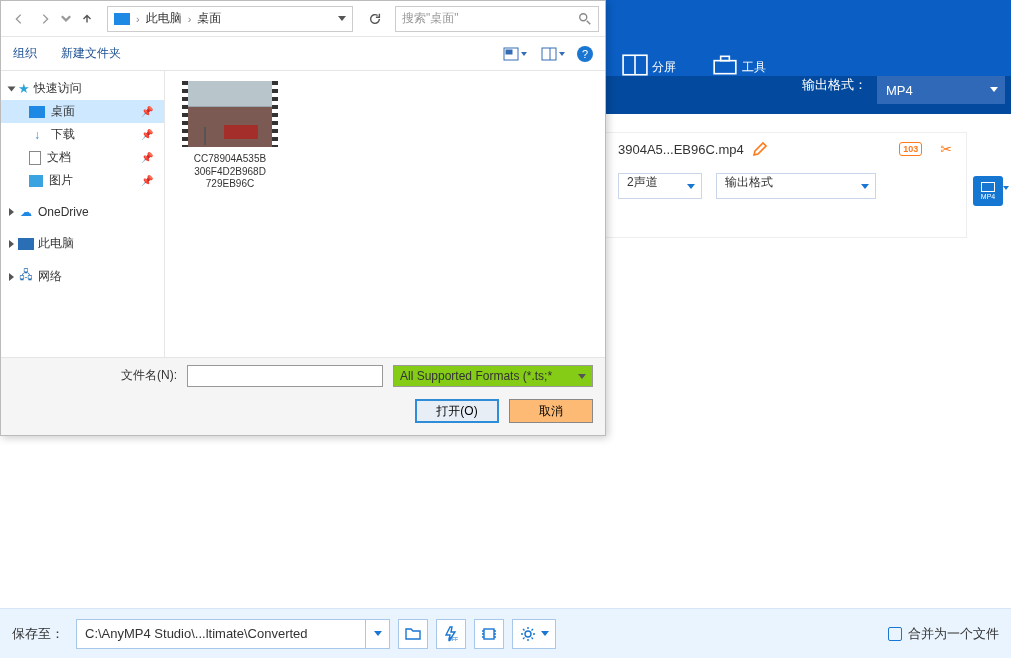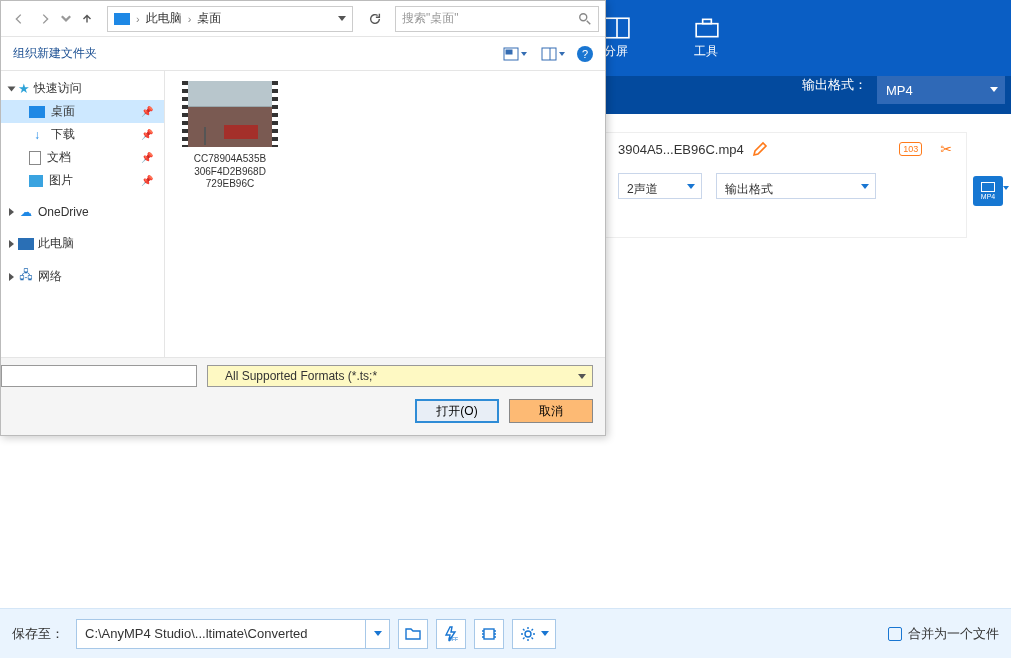--- a/index.html
+++ b/index.html
@@ -1,40 +1,40 @@
 <!DOCTYPE html>
 <html><head>
 <meta charset="utf-8">
 <style>
 * { box-sizing: border-box; margin: 0; padding: 0; font-family: "Microsoft YaHei", "Segoe UI", sans-serif; }
 body { width: 1011px; height: 658px; background: #fff; position: relative; overflow: hidden; }
 
 
 .ribbon { position: absolute; top: 0; left: 604px; right: 0; height: 76px; background: #0a5ec4; display: flex; }
-.ribbon-item { width: 90px; display: flex; flex-direction: column; align-items: flex-start; justify-content: center; color: #fff; font-size: 12px; gap: 4px; }
+.ribbon-item { width: 90px; display: flex; align-items: flex-end; justify-content: center; color: #fff; font-size: 12px; gap: 4px; }
 .ribbon-icon { width: 26px; height: 22px; }
 .ribbon-icon svg { width: 100%; height: 100%; fill: none; stroke: #fff; stroke-width: 1.5; }
 
 
 .output-bar { position: absolute; top: 76px; left: 604px; right: 0; height: 38px; background: #034a9e; color: #fff; display: flex; justify-content: flex-end; padding-right: 6px; font-size: 13px; }
 .output-select { width: 128px; height: 28px; background: #2f69b7; border: 1px solid #2f69b7; color: #fff; display: flex; align-items: center; padding: 0 8px; margin-left: 10px; position: relative; }
 .output-select .caret { position: absolute; right: 6px; top: 10px; border-left: 4px solid transparent; border-right: 4px solid transparent; border-top: 5px solid #fff; }
 
 
 .file-row { position: absolute; top: 132px; left: 604px; right: 44px; height: 106px; background: #fff; border: 1px solid #eee; border-left: none; padding: 8px 14px; }
 .file-name-line { display: flex; align-items: center; gap: 8px; color: #333; font-size: 13px; }
 .edit-icon { width: 16px; height: 16px; }
 .edit-icon svg { stroke: #ff7a1a; fill: none; stroke-width: 1.6; }
-.badge-103 { border: 1px solid #ff7a1a; color: #ff7a1a; font-size: 9px; padding: 1px 3px; border-radius: 3px; font-weight: normal; margin-left: auto; }
+.badge-103 { border: 1px solid #ff7a1a; color: #ff7a1a; font-size: 9px; padding: 1px 3px; border-radius: 3px; font-weight: bold; margin-left: auto; }
 .cut-icon { color: #ff7a1a; font-size: 14px; margin-left: 10px; }
 .file-meta-line { display: flex; align-items: center; gap: 10px; margin-top: 18px; color: #555; font-size: 13px; }
 .expand-icon, .clock-icon { width: 14px; height: 14px; }
 .expand-icon svg, .clock-icon svg { stroke: #666; fill: none; stroke-width: 1.4; }
 .file-controls { display: flex; gap: 14px; margin-top: 16px; }
-.mini-select { height: 26px; border: 1px solid #c9d6ea; display: flex; align-items: flex-end; padding: 0 8px; color: #333; font-size: 12px; position: relative; background: #fff; }
+.mini-select { height: 26px; border: 1px solid #c9d6ea; display: flex; align-items: flex-start; padding: 0 8px; color: #333; font-size: 12px; position: relative; background: #fff; }
 .mini-select.sd1 { width: 84px; }
 .mini-select.sd2 { width: 160px; }
 .mini-select .caret { position: absolute; right: 6px; top: 10px; border-left: 4px solid transparent; border-right: 4px solid transparent; border-top: 5px solid #1976d2; }
 
 
 .format-badge { position: absolute; top: 176px; right: 8px; width: 30px; height: 30px; background: #1677d2; color: #fff; display: flex; align-items: center; justify-content: center; font-size: 7px; border-radius: 3px; flex-direction: column; text-align: center; }
 .format-badge .film { width: 14px; height: 10px; border: 1px solid #fff; margin-bottom: 1px; }
 .format-caret { position: absolute; top: 186px; right: 2px; border-left: 3px solid transparent; border-right: 3px solid transparent; border-top: 4px solid #1677d2; }
 
 
@@ -62,21 +62,21 @@
 .addr-icon { width: 16px; height: 12px; background: #1e88e5; display: inline-block; }
 .addr-sep { color: #888; font-size: 11px; }
 .addr-caret { margin-left: auto; border-left: 4px solid transparent; border-right: 4px solid transparent; border-top: 5px solid #555; }
 .refresh-btn { width: 28px; height: 26px; display: flex; align-items: center; justify-content: center; }
 .refresh-btn svg { stroke: #555; fill: none; stroke-width: 1.6; width: 14px; height: 14px; }
 .search-box { width: 204px; height: 26px; border: 1px solid #ccc; margin-left: 4px; display: flex; align-items: center; padding: 0 6px; color: #999; font-size: 12px; position: relative; }
 .search-box .mag { position: absolute; right: 6px; top: 5px; width: 14px; height: 14px; }
 .search-box .mag svg { stroke: #888; fill: none; stroke-width: 1.6; }
 
 
-.dlg-toolbar { height: 34px; border-bottom: 1px solid #e5e5e5; display: flex; align-items: center; padding: 0 12px; font-size: 12px; color: #1b4f92; }
+.dlg-toolbar { height: 34px; border-bottom: 1px solid #e5e5e5; display: flex; align-items: center; padding: 0 12px; font-size: 12px; color: #1b4f92; gap: 24px; }
 .dlg-toolbar .right { margin-left: auto; display: flex; gap: 10px; align-items: center; }
 .view-btn { width: 28px; height: 20px; display: flex; align-items: center; justify-content: center; }
 .view-btn svg { width: 16px; height: 14px; stroke: #346db3; fill: #346db3; }
 .help-btn { width: 16px; height: 16px; border-radius: 50%; background: #1976d2; color: #fff; font-size: 11px; display: flex; align-items: center; justify-content: center; }
 
 
 .dlg-body { display: flex; height: 286px; }
 .dlg-side { width: 164px; border-right: 1px solid #e5e5e5; padding: 6px 0; font-size: 12px; color: #333; overflow: hidden; }
 .side-group { margin-bottom: 10px; }
 .side-header { display: flex; align-items: center; gap: 4px; padding: 3px 8px; }
@@ -102,21 +102,21 @@
 .thumb::before { left: -6px; }
 .thumb::after { right: -6px; }
 .thumb .sign { position: absolute; bottom: 8px; right: 14px; width: 34px; height: 14px; background: #a42f2a; }
 .thumb .pole { position: absolute; bottom: 2px; left: 16px; width: 2px; height: 18px; background: #555; }
 .file-tile .ln { line-height: 1.25; }
 
 
 .dlg-fname { height: 36px; display: flex; align-items: center; padding: 0 12px 0 0; gap: 10px; background: #f5f5f5; border-top: 1px solid #e5e5e5; }
 .fname-label { width: 176px; text-align: right; font-size: 12px; color: #333; }
 .fname-input { width: 196px; height: 22px; border: 1px solid #999; background: #fff; font-size: 12px; padding: 0 4px; }
-.type-select { flex: 1; height: 22px; border: 1px solid #999; background: #fef9c3; font-size: 12px; display: flex; align-items: center; padding: 0 17px; color: #333; position: relative; }
+.type-select { flex: 1; height: 22px; border: 1px solid #999; background: #84cc16; font-size: 12px; display: flex; align-items: center; padding: 0 6px; color: #333; position: relative; }
 .type-select .caret { position: absolute; right: 6px; top: 8px; border-left: 4px solid transparent; border-right: 4px solid transparent; border-top: 5px solid #555; }
 
 
 .dlg-btns { height: 42px; background: #f5f5f5; display: flex; align-items: flex-start; justify-content: flex-end; gap: 10px; padding: 6px 12px 0 0; }
 .win-btn { width: 84px; height: 24px; border: 1px solid #888; background: #fdba74; font-size: 12px; display: flex; align-items: center; justify-content: center; }
 .win-btn.primary { border: 2px solid #2f8cd6; background: #e8eef6; }
 </style>
 </head>
 <body>
 
@@ -340,20 +340,21 @@
             <div class="sign"></div>
           </div>
         <div class="ln">CC78904A535B</div>
         <div class="ln">306F4D2B968D</div>
         <div class="ln">729EB96C</div>
       </div>
     </div>
   </div>
 
   <div class="dlg-fname">
+    <div class="fname-label">文件名(N):</div>
     <input class="fname-input" style="">
     <div class="type-select">
         <span>All Supported Formats (*.ts;*</span>
         <span class="caret"></span>
       </div>
   </div>
 
   <div class="dlg-btns">
     <div class="win-btn primary">
         <span>打开(O)</span>

